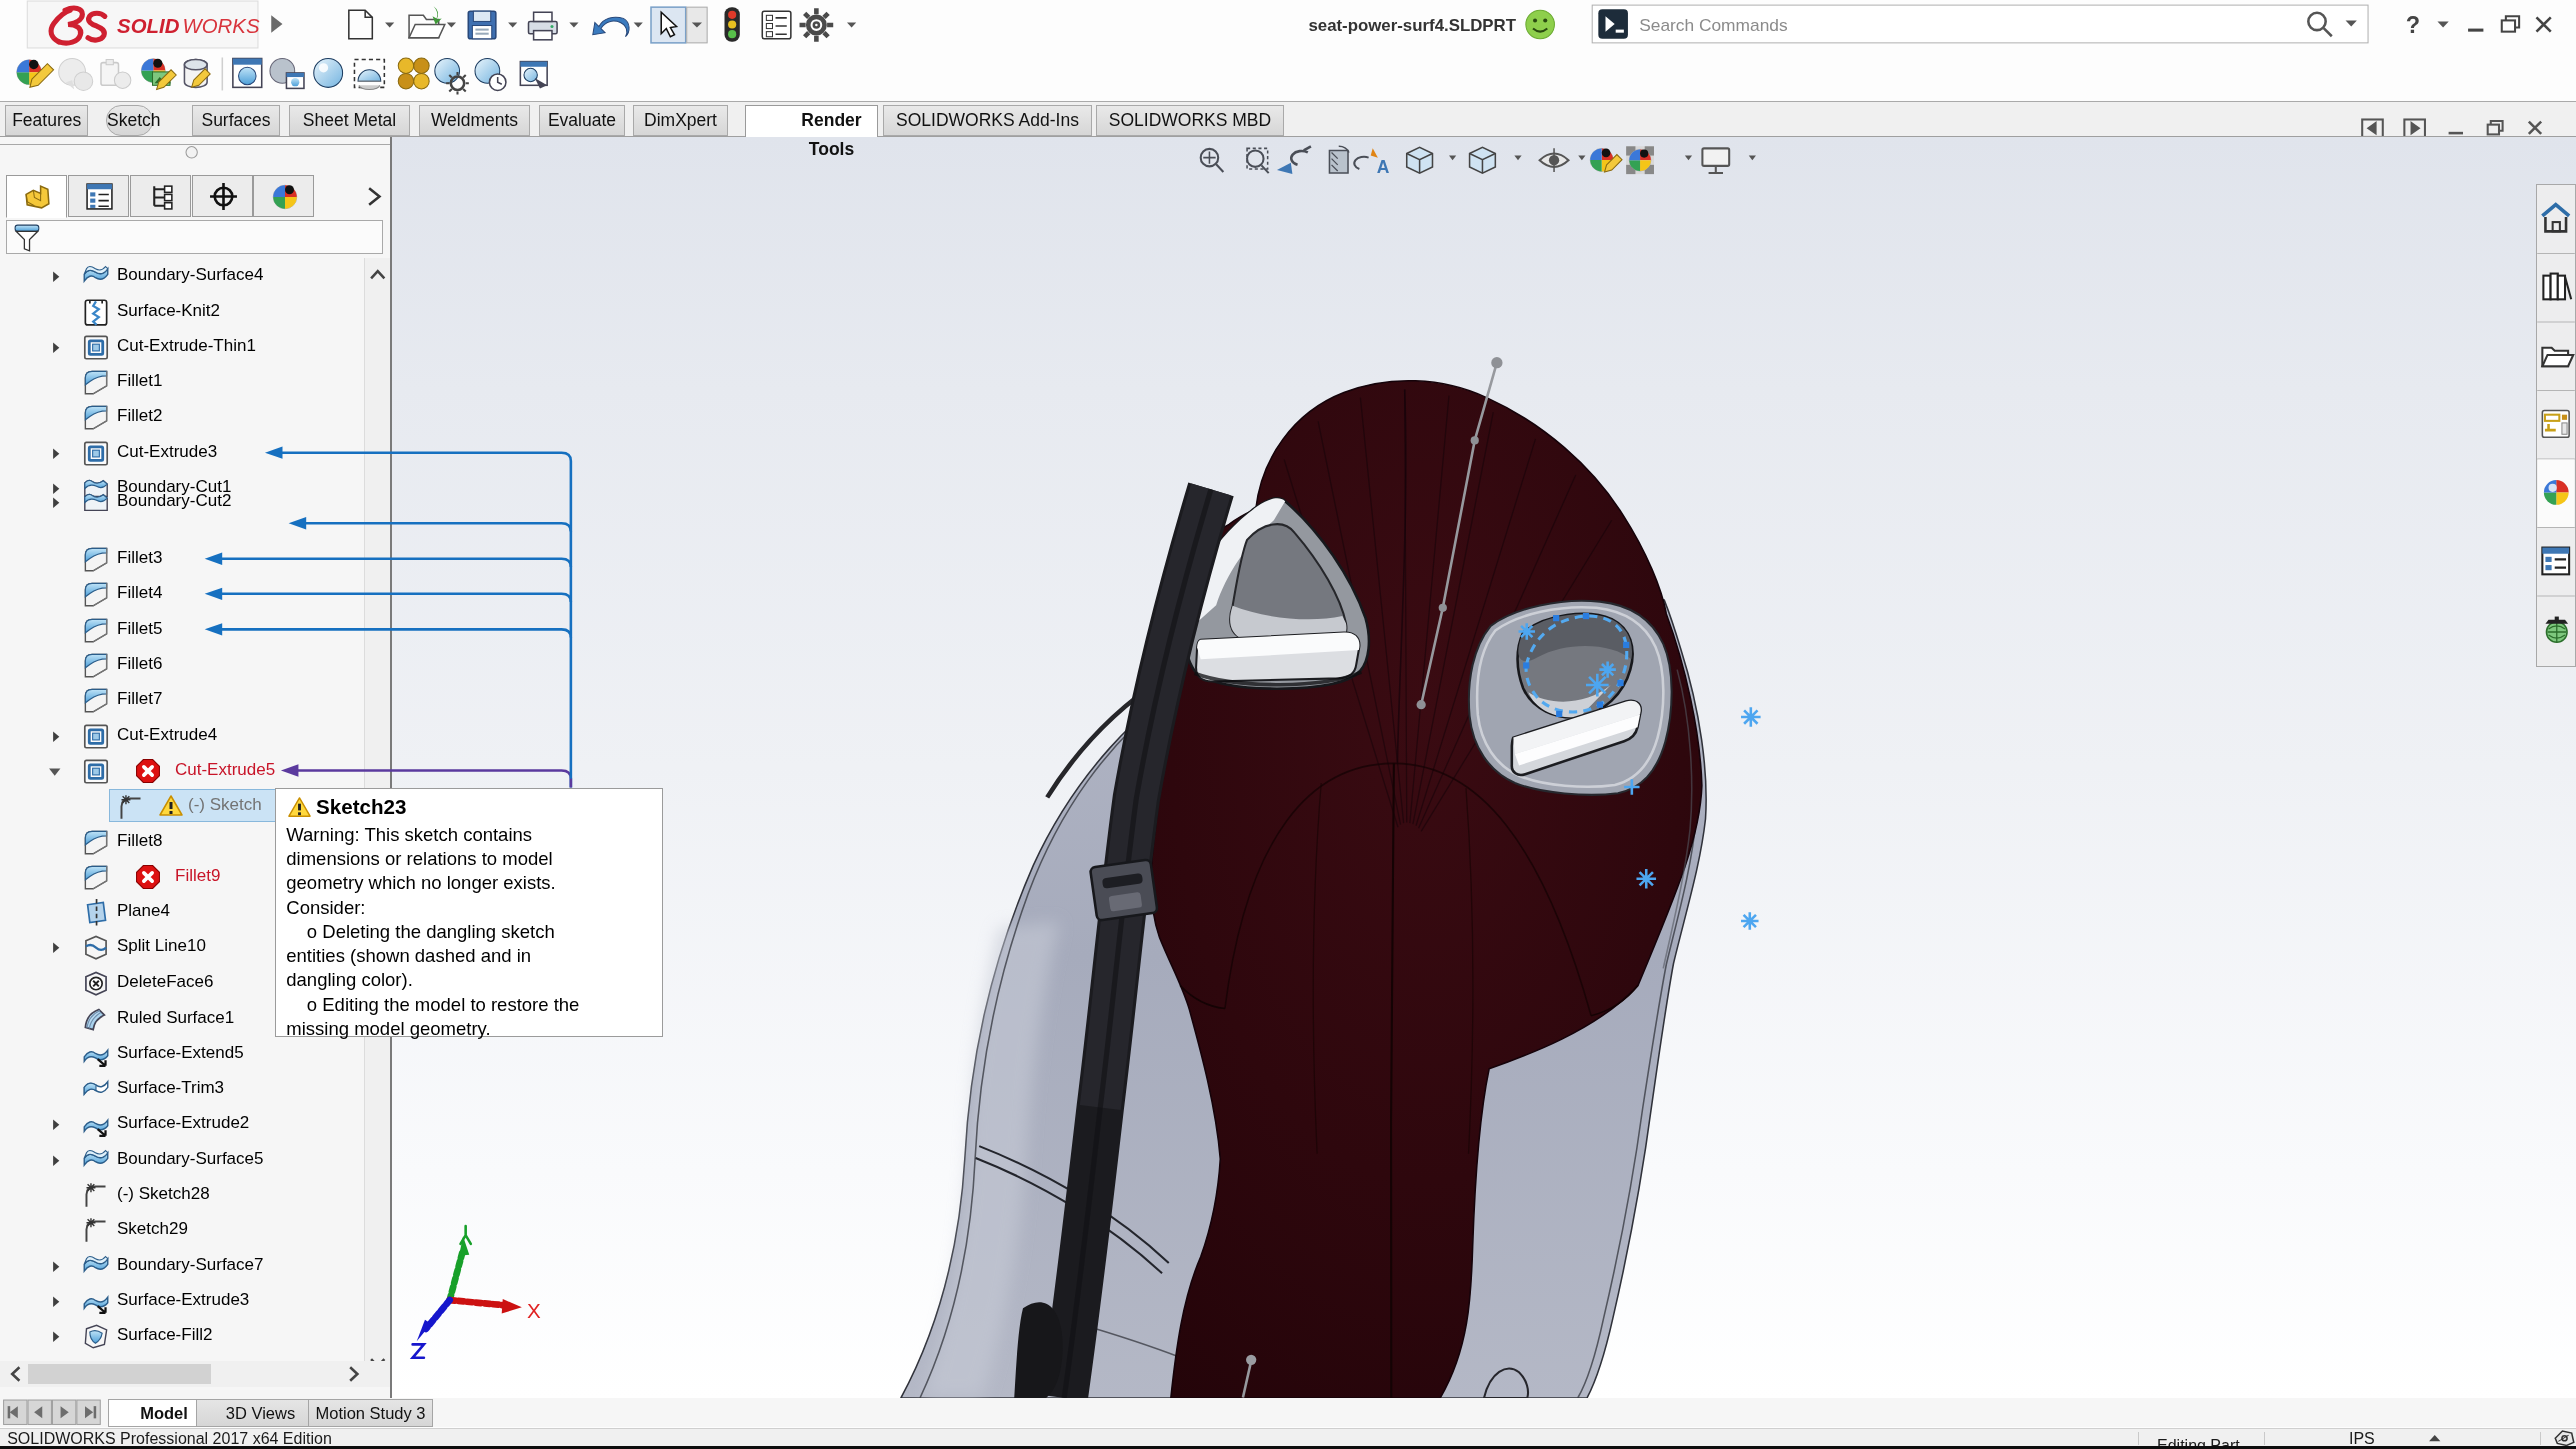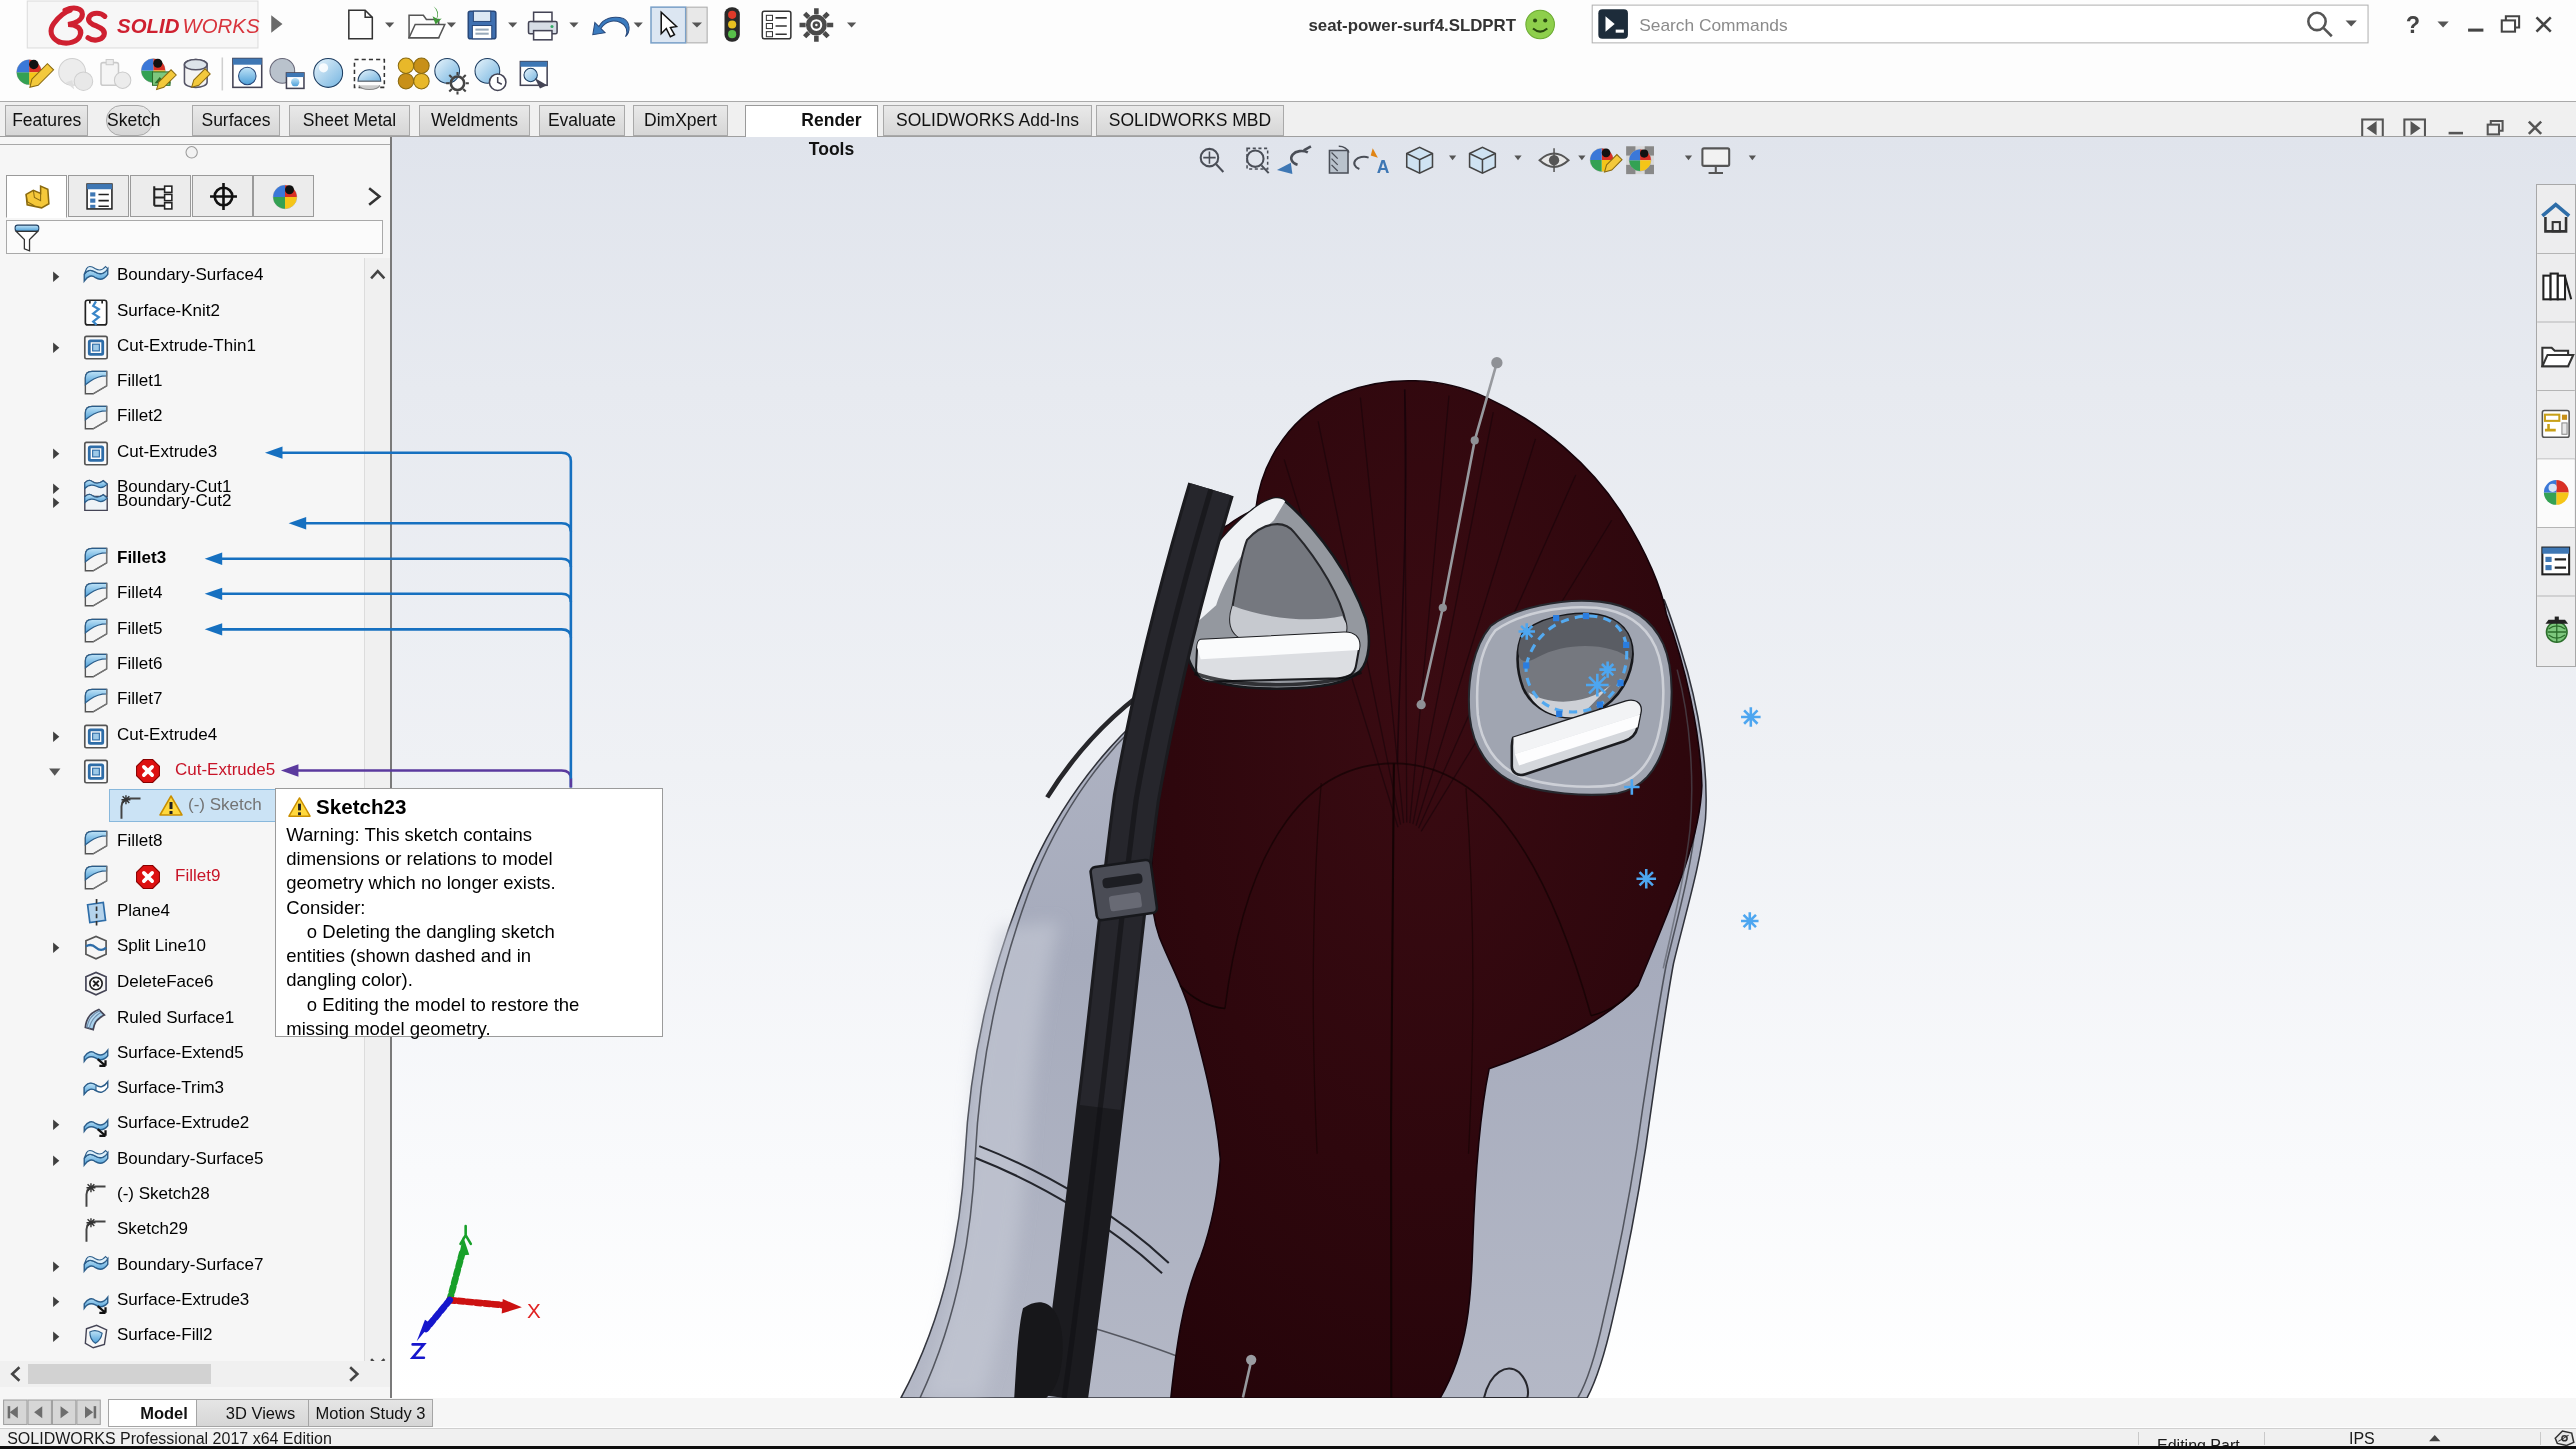--- a/index.html
+++ b/index.html
@@ -562,21 +562,21 @@
           </svg>
           <svg width="28" height="28" viewBox="0 0 50 50" style="position:absolute;left:82px;top:2.1px;">
             <use href="#sym-bcut"></use>
           </svg>
           <span class="rt" style="left:117px;">Boundary-Cut2</span>
         </div>
 <div class="row" style="left:0;top:406px;width:361px;">
           <svg width="28" height="28" viewBox="0 0 50 50" style="position:absolute;left:82px;top:2.1px;">
             <use href="#sym-fillet"></use>
           </svg>
-          <span class="rt" style="left:117px;font-weight:bold;">Fillet3</span>
+          <span class="rt" style="left:117px;">Fillet3</span>
         </div>
 <div class="row" style="left:0;top:441px;width:361px;">
           <svg width="28" height="28" viewBox="0 0 50 50" style="position:absolute;left:82px;top:2.1px;">
             <use href="#sym-fillet"></use>
           </svg>
           <span class="rt" style="left:117px;">Fillet4</span>
         </div>
 <div class="row" style="left:0;top:477px;width:361px;">
           <svg width="28" height="28" viewBox="0 0 50 50" style="position:absolute;left:82px;top:2.1px;">
             <use href="#sym-fillet"></use>

